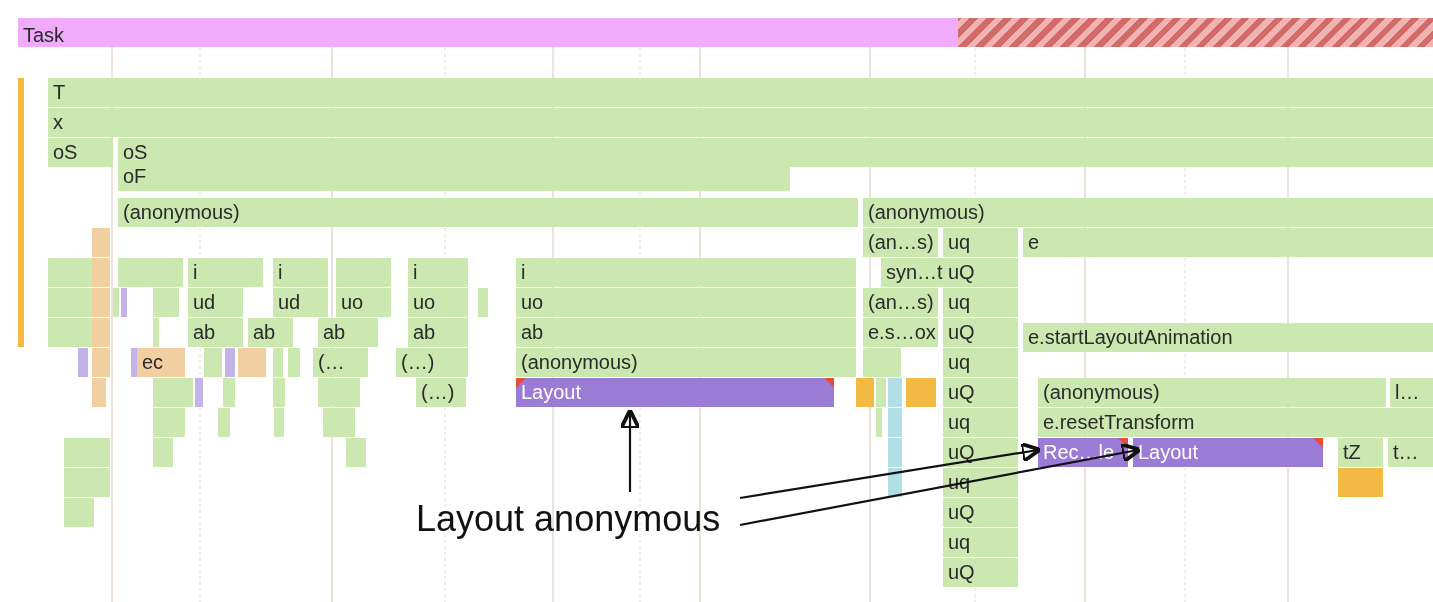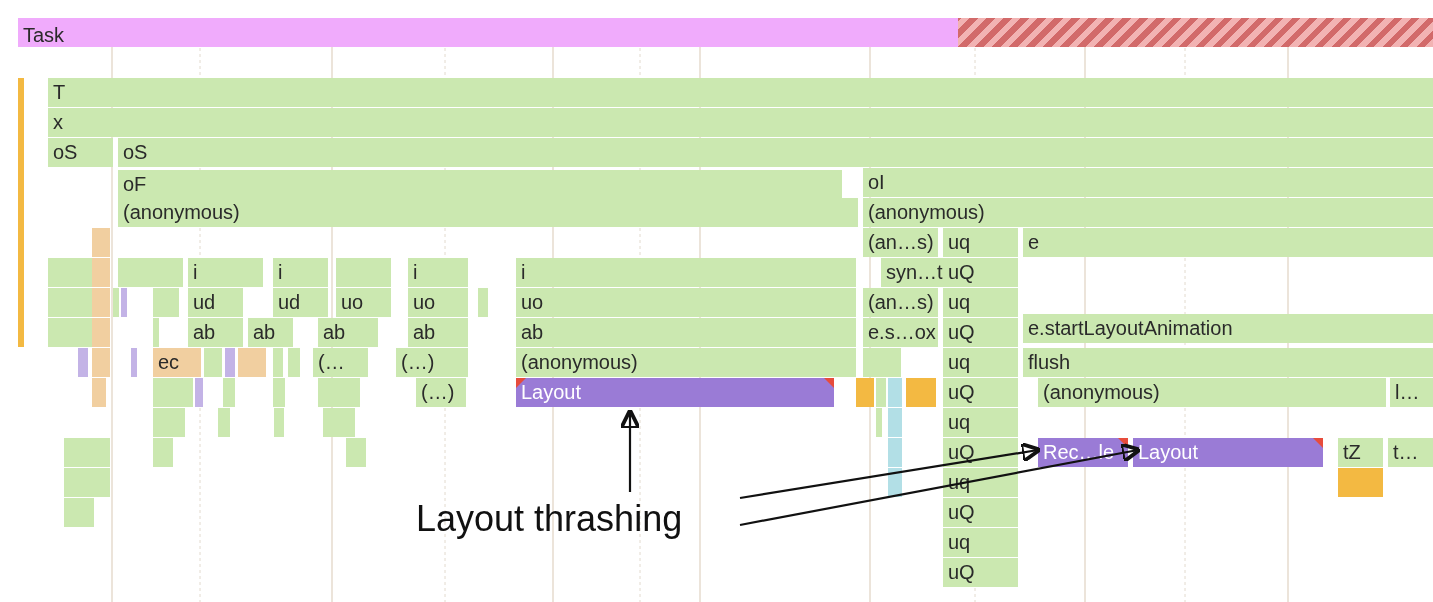--- a/index.html
+++ b/index.html
@@ -115,25 +115,22 @@
       <span>x</span>
     </div>
 
   <div class="bar call" style="left:30px;top:120px;width:65px">
       <span>oS</span>
     </div>
   <div class="bar call" style="left:100px;top:120px;width:1315px">
       <span>oS</span>
     </div>
 
-  <div class="bar call" style="left:100px;top:152px;width:724px">
+  <div class="bar call" style="left:100px;top:144px;width:672px">
       <span>oF</span>
-    </div>
-  <div class="bar call" style="left:845px;top:150px;width:570px">
-      <span>oI</span>
     </div>
 
   <div class="bar call" style="left:100px;top:180px;width:740px">
       <span>(anonymous)</span>
     </div>
   <div class="bar call" style="left:845px;top:180px;width:570px">
       <span>(anonymous)</span>
     </div>
 
   <div class="bar orange" style="left:74px;top:210px;width:18px;padding:0"></div>
@@ -215,50 +212,47 @@
     </div>
   <div class="bar call" style="left:498px;top:300px;width:340px">
       <span>ab</span>
     </div>
   <div class="bar call" style="left:845px;top:300px;width:75px">
       <span>e.s…ox</span>
     </div>
   <div class="bar call" style="left:925px;top:300px;width:75px">
       <span>uQ</span>
     </div>
-  <div class="bar call" style="left:1005px;top:296px;width:410px">
+  <div class="bar call" style="left:1005px;top:305px;width:410px">
       <span>e.startLayoutAnimation</span>
     </div>
 
   <div class="bar purple" style="left:60px;top:330px;width:10px;padding:0"></div>
   <div class="bar orange" style="left:74px;top:330px;width:18px;padding:0"></div>
   <div class="bar purple" style="left:113px;top:330px;width:6px;padding:0"></div>
-  <div class="bar orange" style="left:135px;top:330px;width:48px">
+  <div class="bar orange" style="left:119px;top:330px;width:48px">
       <span>ec</span>
     </div>
   <div class="bar call" style="left:186px;top:330px;width:18px"></div>
   <div class="bar purple" style="left:207px;top:330px;width:10px;padding:0"></div>
   <div class="bar orange" style="left:220px;top:330px;width:28px;padding:0"></div>
   <div class="bar call" style="left:255px;top:330px;width:10px"></div>
   <div class="bar call" style="left:270px;top:330px;width:12px;padding:0"></div>
   <div class="bar call" style="left:295px;top:330px;width:55px">
       <span>(…</span>
     </div>
   <div class="bar call" style="left:378px;top:330px;width:72px">
       <span>(…)</span>
     </div>
   <div class="bar call" style="left:498px;top:330px;width:340px">
       <span>(anonymous)</span>
     </div>
   <div class="bar call" style="left:845px;top:330px;width:38px"></div>
   <div class="bar call" style="left:925px;top:330px;width:75px">
       <span>uq</span>
-    </div>
-  <div class="bar call" style="left:1005px;top:330px;width:410px">
-      <span>flush</span>
     </div>
 
   <div class="bar orange" style="left:74px;top:360px;width:14px;padding:0"></div>
   <div class="bar call" style="left:135px;top:360px;width:40px"></div>
   <div class="bar purple" style="left:177px;top:360px;width:8px;padding:0"></div>
   <div class="bar call" style="left:205px;top:360px;width:12px;padding:0"></div>
   <div class="bar call" style="left:255px;top:360px;width:12px;padding:0"></div>
   <div class="bar call" style="left:300px;top:360px;width:42px"></div>
   <div class="bar call" style="left:398px;top:360px;width:50px">
       <span>(…)</span>
@@ -282,20 +276,23 @@
 
   <div class="bar call" style="left:135px;top:390px;width:32px"></div>
   <div class="bar call" style="left:200px;top:390px;width:12px;padding:0"></div>
   <div class="bar call" style="left:256px;top:390px;width:10px;padding:0"></div>
   <div class="bar call" style="left:305px;top:390px;width:32px"></div>
   <div class="bar call" style="left:858px;top:390px;width:6px;padding:0"></div>
   <div class="bar blue" style="left:870px;top:390px;width:14px;padding:0"></div>
   <div class="bar call" style="left:925px;top:390px;width:75px">
       <span>uq</span>
     </div>
+  <div class="bar call" style="left:1020px;top:390px;width:395px">
+      <span>e.resetTransform</span>
+    </div>
 
   <div class="bar call" style="left:46px;top:420px;width:46px"></div>
   <div class="bar call" style="left:135px;top:420px;width:20px"></div>
   <div class="bar call" style="left:328px;top:420px;width:20px"></div>
   <div class="bar blue" style="left:870px;top:420px;width:14px;padding:0"></div>
   <div class="bar call" style="left:925px;top:420px;width:75px">
       <span>uQ</span>
     </div>
   <div class="bar layout red-tri-r" style="left:1020px;top:420px;width:90px;color:#fff">
       <span>Rec…le</span>
@@ -325,21 +322,21 @@
   <div class="bar call" style="left:925px;top:510px;width:75px">
       <span>uq</span>
     </div>
 
   <div class="bar call" style="left:925px;top:540px;width:75px">
       <span>uQ</span>
     </div>
 
 </div>
 
-<div class="annotation-text" style="left:416px;top:498px">Layout thrashing</div>
+<div class="annotation-text" style="left:416px;top:498px">Layout anonymous</div>
 
 <svg class="arrows">
   <defs>
     <marker id="ah" viewBox="0 0 10 10" refX="9" refY="5" markerWidth="8" markerHeight="8" orient="auto-start-reverse">
       <path d="M0 0 L10 5 L0 10 z" fill="#111"></path>
     </marker>
   </defs>
 
   <line x1="630" y1="492" x2="630" y2="412" marker-end="url(#ah)"></line>
 

